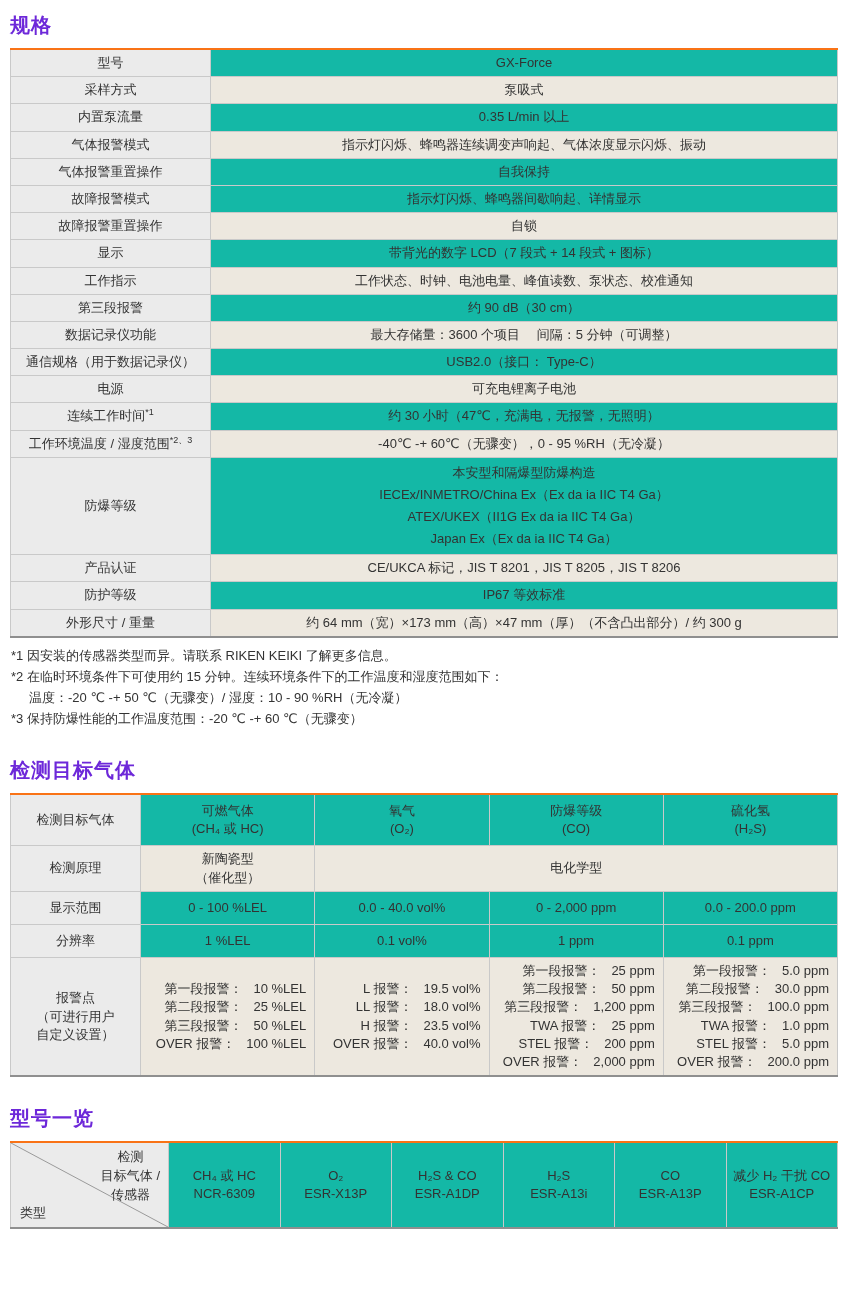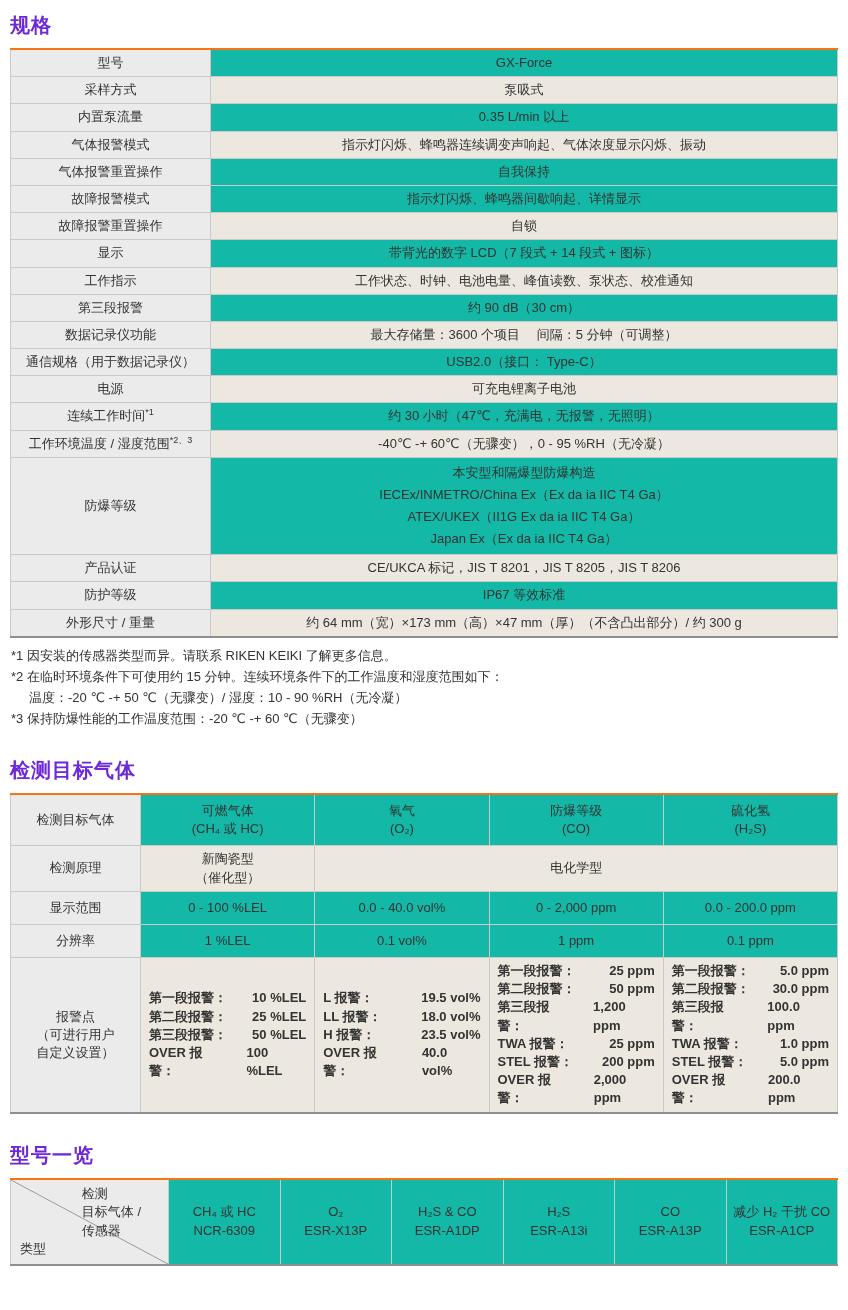--- a/index.html
+++ b/index.html
@@ -16,25 +16,25 @@
   .b{background:#ede8df;margin-top:35px;}
   .spec .lbl{width:183px;}
   sup{font-size:9px;vertical-align:super;line-height:0;}
   .block{display:block;}
   .explosion-lines .block{line-height:1.7;}
   .footnotes{font-size:13px;line-height:1.62;margin:7px 0 0 1px;}
   .fn-indent{padding-left:18px;}
   .gas .lbl{width:130px;}
   .gas th{padding:7px 4px;}
   .alarm-box{display:inline-block;width:100%;max-width:182px;text-align:left;}
-  .al{display:flex;justify-content:space-between;gap:20px;font-weight:bold;}
+  .al{display:flex;justify-content:flex-end;gap:11px;}
   .model thead th{height:72px;padding:6px 4px;}
   .corner{position:relative;background:#ebebeb;padding:0;}
   .corner svg{position:absolute;left:0;top:0;width:100%;height:100%;display:block;}
-  .corner .ct{position:absolute;top:5px;right:27px;text-align:left;line-height:1.45;}
+  .corner .ct{position:absolute;top:5px;right:8px;text-align:center;line-height:1.45;}
   .corner .cb{position:absolute;left:9px;bottom:5px;}
 </style>
 </head>
 <body>
 
 <div class="page">
 
   <div class="section-title">规格</div>
 
   <table class="tbl spec">

